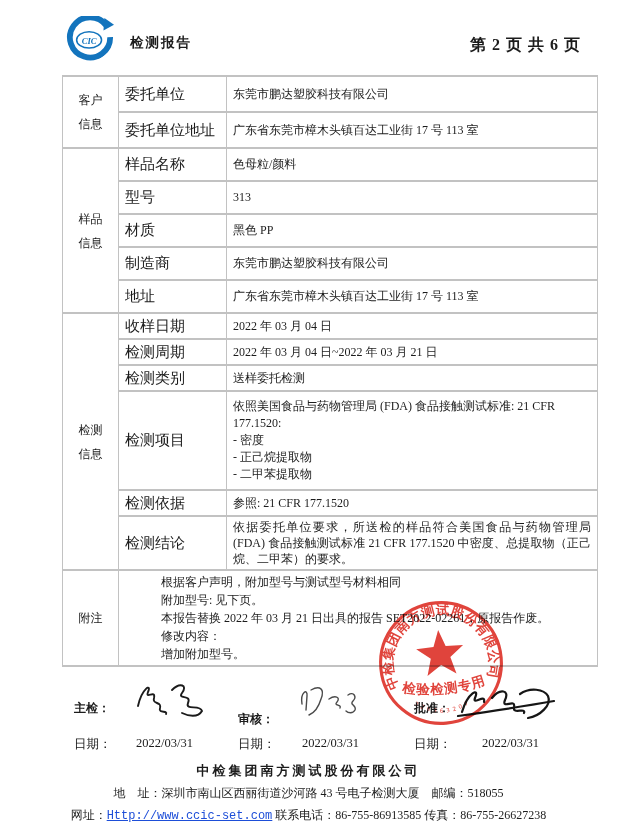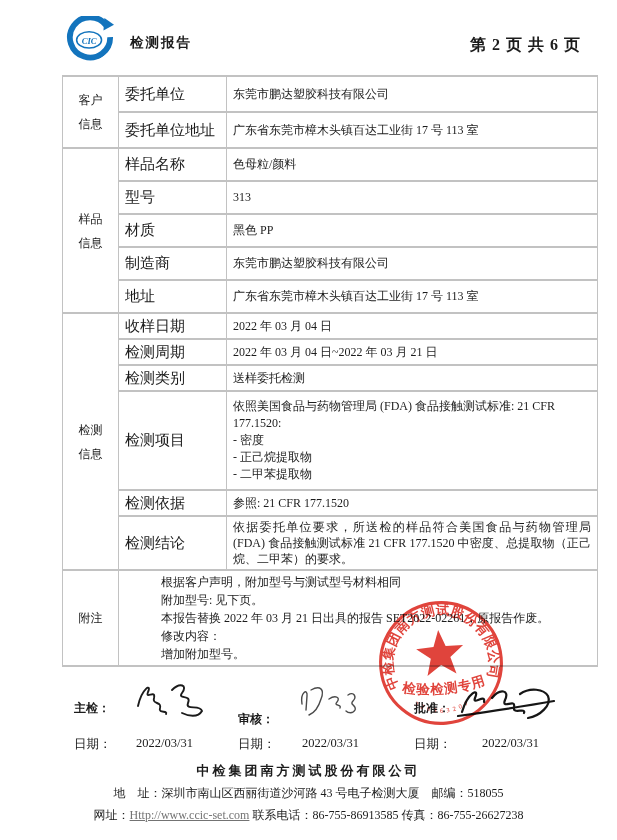--- a/index.html
+++ b/index.html
@@ -38,21 +38,21 @@
   .s-date{position:absolute;font-size:12.5px;}
 
   
   .stamp{position:absolute;left:377px;top:599px;width:128px;height:128px;z-index:5;
          opacity:0.9;mix-blend-mode:multiply;pointer-events:none;}
 
   
   .footer{position:absolute;left:0;right:0;top:762px;text-align:center;}
   .f-company{font-weight:bold;font-size:13px;letter-spacing:3px;}
   .f-line{margin-top:5px;font-size:12px;}
-  .f-link{color:#737373;text-decoration:underline;}
+  .f-link{color:#1d4ed8;text-decoration:underline;font-family:Liberation Mono, monospace;}
 </style>
 </head>
 <body>
 
 <div class="page">
 
   <div class="header">
     <svg class="logo" width="58" height="46" viewBox="0 0 60 48">
       <path d="M46,10 A21,21 0 1 0 50,22" fill="none" stroke="#1374bd" stroke-width="6"></path>
       <polygon points="44,2 54,9 43,15" fill="#1374bd"></polygon>

